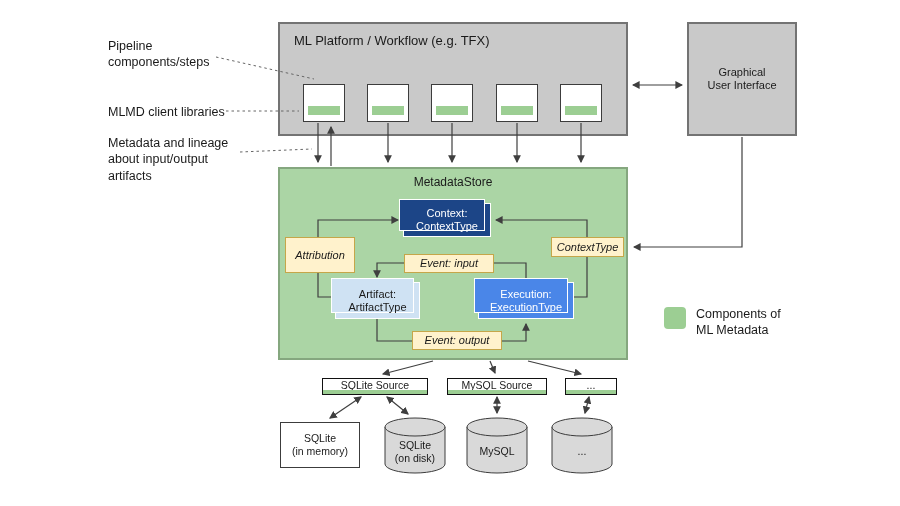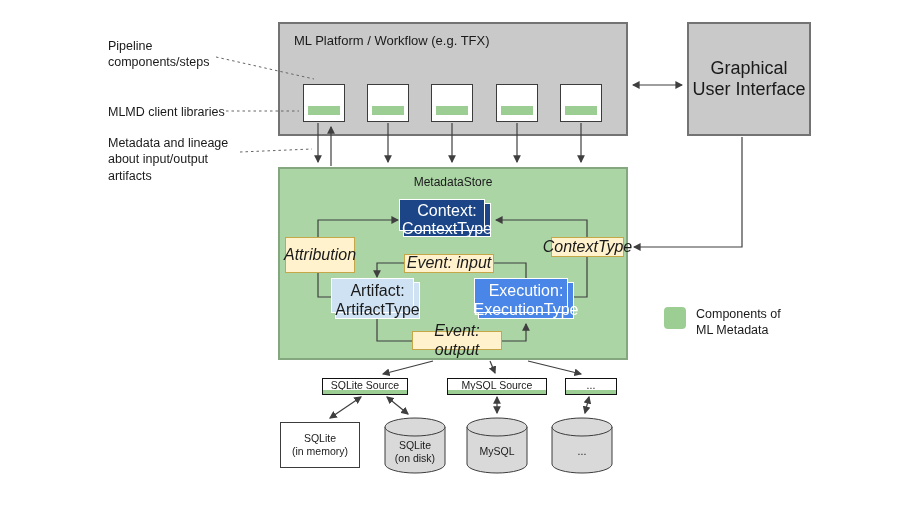--- a/index.html
+++ b/index.html
@@ -6,21 +6,21 @@
   body { font-family:"Liberation Sans", sans-serif; color:#1a1a1a; }
   #canvas { position:relative; width:900px; height:506px; background:#fff; overflow:hidden; }
 
   .pre { white-space:pre-line; }
 
   .panel { position:absolute; background:var(--panel-gray,#c9c9c9); border:2px solid #737373; box-sizing:border-box; z-index:0; }
   .panel-title { position:absolute; left:14px; top:9px; font-size:13px; }
 
   .overlay { position:absolute; left:0; top:0; z-index:1; pointer-events:none; }
 
-  .node { position:absolute; z-index:2; box-sizing:border-box; display:flex; align-items:center; justify-content:center; text-align:center; font-size:16px; line-height:1.15; }
+  .node { position:absolute; z-index:2; box-sizing:border-box; display:flex; align-items:center; justify-content:center; text-align:center; font-size:11px; line-height:1.15; }
 
   .component { position:absolute; z-index:2; box-sizing:border-box; background:#fff; border:1px solid #3c3c3c; width:42px; height:38px; }
   .client-bar { position:absolute; left:4px; right:4px; bottom:6px; height:9px; background:var(--bar-green,#9cce93); }
 
   .stacked::before { content:""; position:absolute; z-index:-1; left:-5px; top:-5px; width:100%; height:100%; background:inherit; border:inherit; box-sizing:border-box; }
 
   .ctx { background:var(--context-blue,#1c4587); color:#fff; border:1px solid #fff; }
   .exe { background:var(--execution-blue,#4a86e8); color:#fff; border:1px solid #fff; }
   .art { background:var(--artifact-blue,#cfe2f3); color:#1a1a1a; border:1px solid #fff; }
   .yellow { background:var(--event-yellow,#fff2cc); border:1px solid #c5a649; font-style:italic; }
@@ -42,21 +42,21 @@
 </style>
 </head>
 <body>
 
 <div id="canvas">
 
   <div class="panel" style="left:278px; top:22px; width:350px; height:114px;">
     <div class="panel-title">ML Platform / Workflow (e.g. TFX)</div>
   </div>
 
-  <div class="panel node pre" style="left:687px; top:22px; width:124px; height:114px; font-size:18px;">Graphical
+  <div class="panel node pre" style="left:687px; top:22px; width:110px; height:114px; font-size:11px;">Graphical
 User Interface</div>
 
   <div class="panel" style="left:278px; top:167px; width:350px; height:193px; background:var(--store-green,#abd5a5); border-color:#85a77f;">
     <div class="store-title">MetadataStore</div>
   </div>
 
   <svg class="overlay" width="900" height="506" aria-hidden="true">
     <defs>
       <marker id="arr" viewBox="0 0 10 10" refX="8.5" refY="5" markerWidth="6.5" markerHeight="6.5" orient="auto-start-reverse">
         <path d="M0 0 L10 5 L0 10 z" fill="#3f3f3f"></path>
@@ -123,21 +123,21 @@
 ContextType</div>
   <div class="node yellow" style="left:285px; top:237px; width:70px; height:36px;">Attribution</div>
   <div class="node yellow" style="left:551px; top:237px; width:73px; height:20px;">ContextType</div>
   <div class="node yellow" style="left:404px; top:254px; width:90px; height:19px;">Event: input</div>
   <div class="node stacked art pre" style="left:335px; top:282px; width:85px; height:37px;">Artifact:
 ArtifactType</div>
   <div class="node stacked exe pre" style="left:478px; top:282px; width:96px; height:37px;">Execution:
 ExecutionType</div>
   <div class="node yellow" style="left:412px; top:331px; width:90px; height:19px;">Event: output</div>
 
-  <div class="source" style="left:322px; top:378px; width:86px;"><span>SQLite Source</span><div class="source-bar"></div></div>
+  <div class="source" style="left:322px; top:378px; width:106px;"><span>SQLite Source</span><div class="source-bar"></div></div>
   <div class="source" style="left:447px; top:378px; width:100px;"><span>MySQL Source</span><div class="source-bar"></div></div>
   <div class="source" style="left:565px; top:378px; width:52px;"><span>...</span><div class="source-bar"></div></div>
 
   <div class="storage-rect pre" style="left:280px; top:422px; width:80px; height:46px;">SQLite
 (in memory)</div>
 
   <div class="cylinder" style="left:384px; top:417px;">
     <svg width="62" height="58" viewBox="0 0 62 58" aria-hidden="true">
       <path d="M1 10 L1 47 A30 9 0 0 0 61 47 L61 10" fill="var(--cylinder-gray,#d9d9d9)" stroke="#3c3c3c"></path>
       <ellipse cx="31" cy="10" rx="30" ry="9" fill="var(--cylinder-gray,#d9d9d9)" stroke="#3c3c3c"></ellipse>

